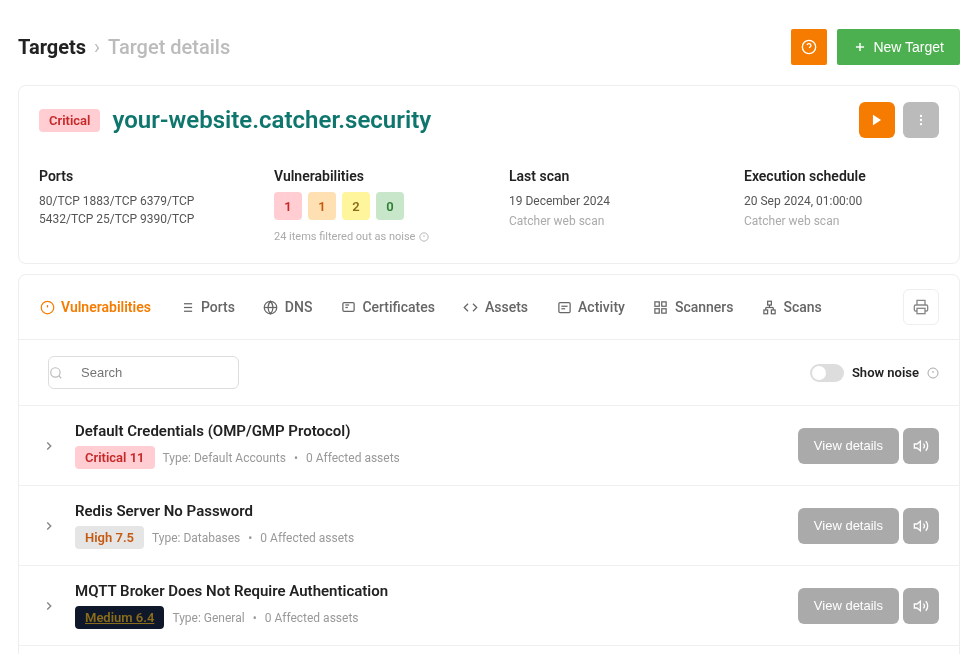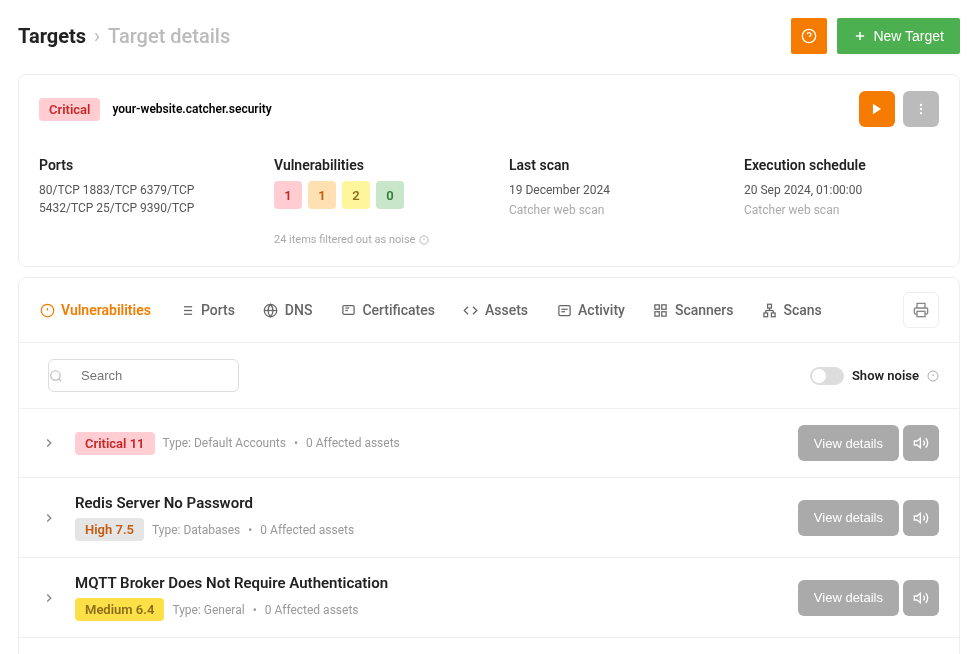--- a/index.html
+++ b/index.html
@@ -1,47 +1,47 @@
 <!DOCTYPE html>
 <html><head>
 <meta charset="utf-8">
 <style>
 * { margin: 0; padding: 0; box-sizing: border-box; }
 body { font-family: -apple-system, BlinkMacSystemFont, "Segoe UI", Roboto, sans-serif; background: #fff; color: #222; width: 978px; }
-.header { display: flex; align-items: center; justify-content: space-between; padding: 18px 18px 10px 18px; }
+.header { display: flex; align-items: center; justify-content: space-between; padding: 29px 18px 10px 18px; }
 .breadcrumb { display: flex; align-items: center; gap: 8px; font-size: 20px; font-weight: 700; }
 .breadcrumb .sep { color: #bbb; font-weight: 400; }
 .breadcrumb .current { color: #bbb; font-weight: 500; }
 .header-actions { display: flex; gap: 10px; align-items: center; }
 .btn { border: none; border-radius: 2px; cursor: pointer; display: inline-flex; align-items: center; justify-content: center; font-size: 14px; font-weight: 500; }
 .btn-orange-icon { background: #f57c00; color: #fff; width: 36px; height: 36px; }
 .btn-green { background: #4caf50; color: #fff; padding: 0 16px; height: 36px; gap: 6px; }
 .card { border: 1px solid #eee; border-radius: 8px; margin: 10px 18px; background: #fff; }
 .target-header { display: flex; align-items: center; justify-content: space-between; padding: 16px 20px; }
 .target-title { display: flex; align-items: center; gap: 12px; }
 .badge { display: inline-block; padding: 4px 10px; border-radius: 4px; font-size: 13px; font-weight: 600; }
 .badge-critical { background: #ffcdd2; color: #c62828; }
 .badge-high { background: #e5e5e5; color: #c55a11; }
-.badge-medium { background: #fde047; color: #8a6d1a; }
-.target-name { font-size: 12px; font-weight: 600; color: #000000; }
+.badge-medium { background: #0f172a; color: #8a6d1a; text-decoration: underline; }
+.target-name { font-size: 24px; font-weight: 600; color: #0f766e; }
 .target-actions { display: flex; gap: 8px; }
 .btn-play { background: #f57c00; color: #fff; width: 36px; height: 36px; border-radius: 6px; }
 .btn-gray { background: #bbb; color: #fff; width: 36px; height: 36px; border-radius: 6px; }
 .summary-row { display: flex; padding: 14px 20px 20px; gap: 40px; }
 .summary-col { flex: 1; }
 .summary-label { font-size: 14px; font-weight: 600; color: #222; margin-bottom: 8px; }
 .summary-value { font-size: 12px; color: #555; line-height: 1.5; }
 .summary-sub { font-size: 12px; color: #aaa; margin-top: 4px; }
 .vuln-counts { display: flex; gap: 6px; }
 .vuln-box { width: 28px; height: 28px; border-radius: 4px; display: flex; align-items: center; justify-content: center; font-size: 13px; font-weight: 600; }
 .vbox-crit { background: #ffcdd2; color: #c62828; }
 .vbox-high { background: #ffe0b2; color: #c55a11; }
 .vbox-med { background: #fff59d; color: #8a6d1a; }
 .vbox-info { background: #c8e6c9; color: #2e7d32; }
-.filtered-note { font-size: 11px; color: #aaa; margin-top: 24px; display: flex; align-items: center; gap: 4px; }
+.filtered-note { font-size: 11px; color: #aaa; margin-top: 10px; display: flex; align-items: center; gap: 4px; }
 .tabs-card { border: 1px solid #eee; border-radius: 8px; margin: 10px 18px; background: #fff; }
 .tabs { display: flex; align-items: center; padding: 14px 20px; border-bottom: 1px solid #eee; gap: 28px; }
 .tab { display: flex; align-items: center; gap: 6px; font-size: 14px; color: #666; cursor: pointer; font-weight: 500; }
 .tab.active { color: #f57c00; font-weight: 600; }
 .tab-icon { width: 16px; height: 16px; display: inline-flex; align-items: center; justify-content: center; }
 .print-btn { margin-left: auto; width: 36px; height: 36px; border: 1px solid #eee; border-radius: 6px; background: #fff; cursor: pointer; display: flex; align-items: center; justify-content: center; color: #888; }
 .controls-row { display: flex; align-items: center; justify-content: space-between; padding: 16px 20px; }
 .search-box { position: relative; width: 200px; padding-left: 9px; }
 .search-box input { width: 100%; padding: 8px 12px 8px 32px; border: 1px solid #ddd; border-radius: 6px; font-size: 13px; }
 .search-box .search-icon { position: absolute; left: 10px; top: 50%; transform: translateY(-50%); color: #bbb; }
@@ -262,20 +262,21 @@
   </div>
 
   <div class="vuln-list" id="vuln-list">
       <div class="vuln-item">
     <div class="expand-icon">
       <svg width="14" height="14" viewBox="0 0 24 24" fill="none" stroke="currentColor" stroke-width="2.5">
             <polyline points="9 18 15 12 9 6"></polyline>
           </svg>
     </div>
     <div class="vuln-content">
+      <div class="vuln-title">Default Credentials (OMP/GMP Protocol)</div>
       <div class="vuln-meta">
         <span class="badge badge-critical">Critical 11</span>
         <span>Type: Default Accounts</span>
         <span>•</span>
         <span>0 Affected assets</span>
       </div>
     </div>
     <div class="vuln-actions">
       <button class="btn btn-view">View details</button>
       <button class="btn btn-sound">

